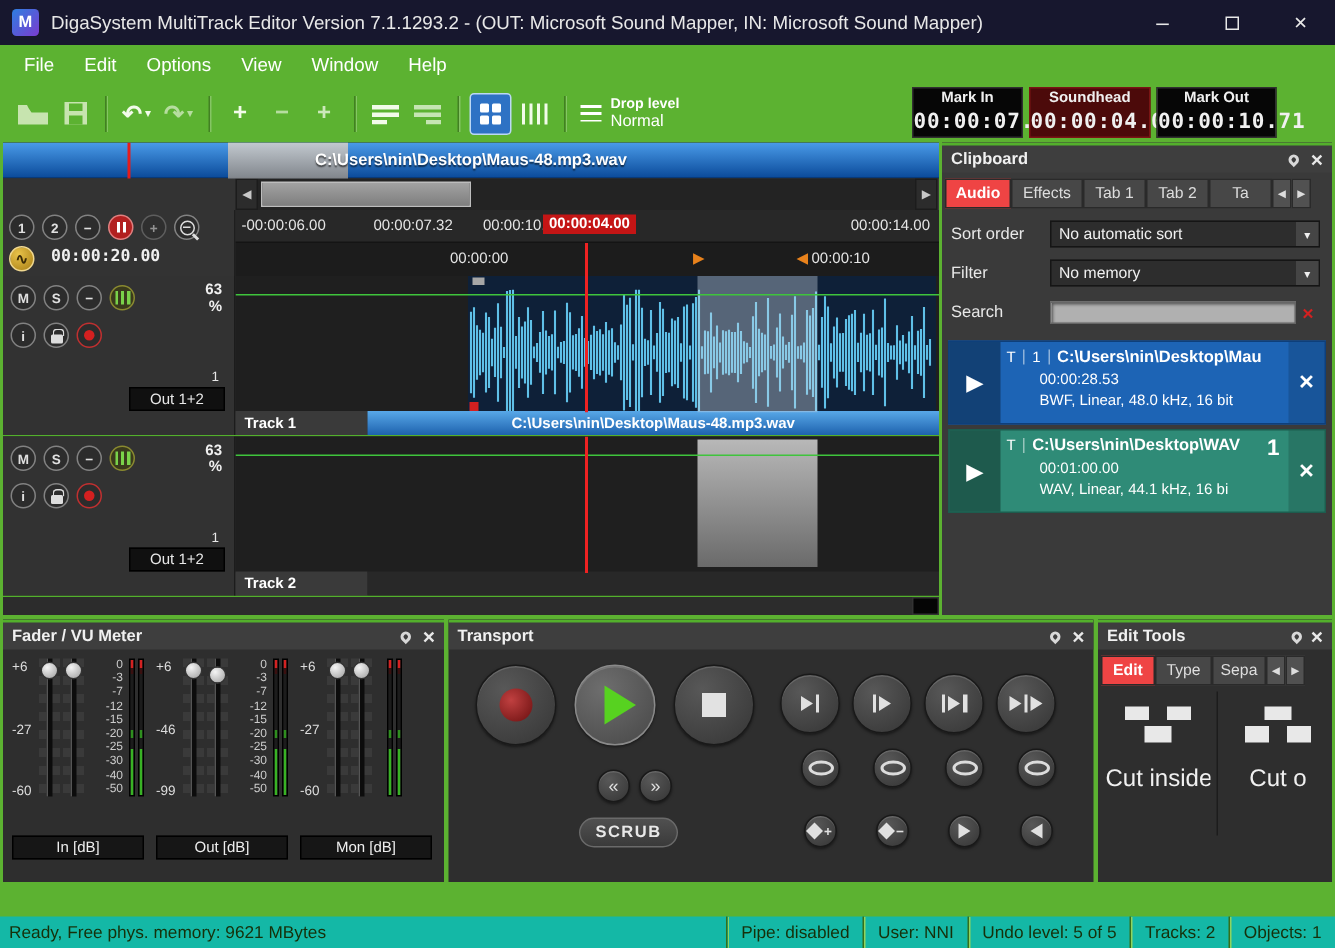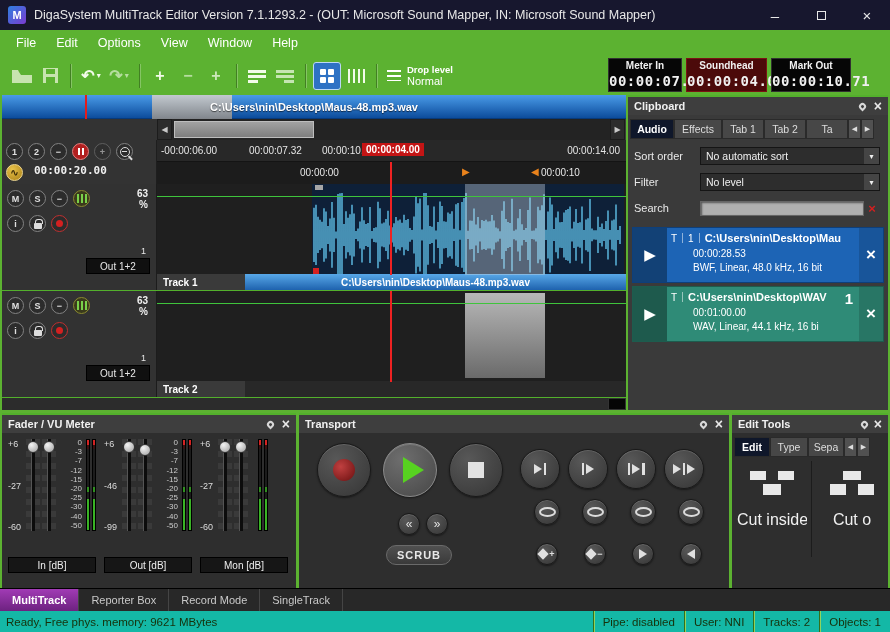--- a/index.html
+++ b/index.html
@@ -86,21 +86,21 @@
 .lockb::before{content:'';position:absolute;left:1px;top:-4px;width:6px;height:4px;border:1.5px solid #ddd;border-bottom:none;border-radius:3px 3px 0 0}
 .barsic{width:10px;height:9px;background:linear-gradient(to right,#7ad24a 0 2px,transparent 2px 4px,#7ad24a 4px 6px,transparent 6px 8px,#7ad24a 8px 10px)}
 .recdot-s{width:7px;height:7px;border-radius:50%;background:#d42020}
 
 .clipboard{position:absolute;left:628px;top:95px;width:260px;height:315px;background:#3a3a3a;overflow:hidden}
 .phead{position:absolute;left:0;top:0;right:0;height:20px;background:#3e3e3e;border-top:2px solid #53b02c;display:flex;align-items:center;padding:0 6px;font-size:11px;font-weight:bold;color:#f0f0f0}
 .pin{display:inline-block;width:7px;height:7px;border:2px solid #d8d8d8;border-radius:50% 50% 50% 0;transform:rotate(-45deg)}
 .hx{font-size:14px;font-weight:bold;color:#e8e8e8;line-height:1}
 .ctabs{position:absolute;left:2px;top:24px;right:2px;height:20px;display:flex}
 .ctab{height:20px;display:flex;align-items:center;justify-content:center;font-size:10.5px;background:#474747;color:#ddd;border:1px solid #2a2a2a;overflow:hidden;white-space:nowrap}
-.ctab.on{background:#0f172a;color:#fff;font-weight:bold}
+.ctab.on{background:#ef4444;color:#fff;font-weight:bold}
 .tabarr{width:13px;height:20px;background:#515151;border:1px solid #2a2a2a;color:#ddd;font-size:7px;display:flex;align-items:center;justify-content:center}
 .crow{position:absolute;left:6px;right:8px;height:18px;display:flex;align-items:center}
 .clab{width:66px;font-size:11px;color:#e8e8e8}
 .drop{flex:1;height:18px;background:#2d2d2d;border:1px solid #151515;color:#f0f0f0;font-size:10.5px;display:flex;align-items:center;padding-left:5px}
 .dcaret{margin-left:auto;width:15px;height:16px;background:#454545;display:flex;align-items:center;justify-content:center;font-size:8px}
 .sinput{flex:1;height:15px;background:#b0b0b0;border:1px solid #666;box-shadow:inset 1px 1px 2px rgba(0,0,0,.5)}
 .sclear{width:16px;text-align:center;color:#d42020;font-weight:bold;font-size:13px}
 .citem{position:absolute;left:4px;right:4px;height:56px;color:#fff}
 .citem .playb{position:absolute;left:0;top:0;bottom:0;width:34px;background:rgba(0,0,0,.35);display:flex;align-items:center;justify-content:center;font-size:15px}
 .citem .xb{position:absolute;right:0;top:0;bottom:0;width:24px;background:rgba(0,0,0,.15);display:flex;align-items:center;justify-content:center;font-size:17px;font-weight:bold}
@@ -245,21 +245,21 @@
     </div>
     <div class="tsep"></div>
     <div class="dropmode">
       <span class="dmbars"></span>
       <span>
         <div class="dm1">Drop level</div>
         <div class="dm2">Normal</div>
       </span>
     </div>
     <div class="tc black" style="left:608px;width:74px">
-      <div class="l">Meter In</div>
+      <div class="l">Mark In</div>
       <div class="v">00:00:07.32</div>
     </div>
     <div class="tc red" style="left:686px;width:81px">
       <div class="l">Soundhead</div>
       <div class="v">00:00:04.00</div>
     </div>
     <div class="tc black" style="left:771px;width:80px">
       <div class="l">Mark Out</div>
       <div class="v">00:00:10.71</div>
     </div>
@@ -405,21 +405,21 @@
     <div class="crow" style="top:52px">
       <div class="clab">Sort order</div>
       <div class="drop">
           <span>No automatic sort</span>
           <span class="dcaret">▾</span>
         </div>
     </div>
     <div class="crow" style="top:78px">
       <div class="clab">Filter</div>
       <div class="drop">
-          <span>No level</span>
+          <span>No memory</span>
           <span class="dcaret">▾</span>
         </div>
     </div>
     <div class="crow" style="top:104px">
       <div class="clab">Search</div>
       <div class="sinput"></div>
       <div class="sclear">×</div>
     </div>
 
     <div class="citem" style="top:132px;background:#1d64b5;border:1px solid #0e3f7a">
@@ -642,30 +642,25 @@
     <div class="ecell" style="left:84px">
       <span class="cutic">
         <i style="left:13px;top:0;width:18px;height:9px"></i>
           <i style="left:0;top:13px;width:16px;height:11px"></i>
           <i style="right:0;top:13px;width:16px;height:11px"></i>
       </span>
       <span class="ecl">Cut o</span>
     </div>
   </div>
 
-  <div class="tabbar">
-    <div class="btab on">MultiTrack</div>
-    <div class="btab">Reporter Box</div>
-    <div class="btab">Record Mode</div>
-    <div class="btab">SingleTrack</div>
-  </div>
 
   <div class="statusbar">
     <span class="lefttxt">Ready, Free phys. memory: 9621 MBytes</span>
     <span class="segs">
         <span>Pipe: disabled</span>
         <span>User: NNI</span>
+        <span>Undo level: 5 of 5</span>
         <span>Tracks: 2</span>
         <span>Objects: 1</span>
       </span>
   </div>
 
 </div>
 
 </body></html>

